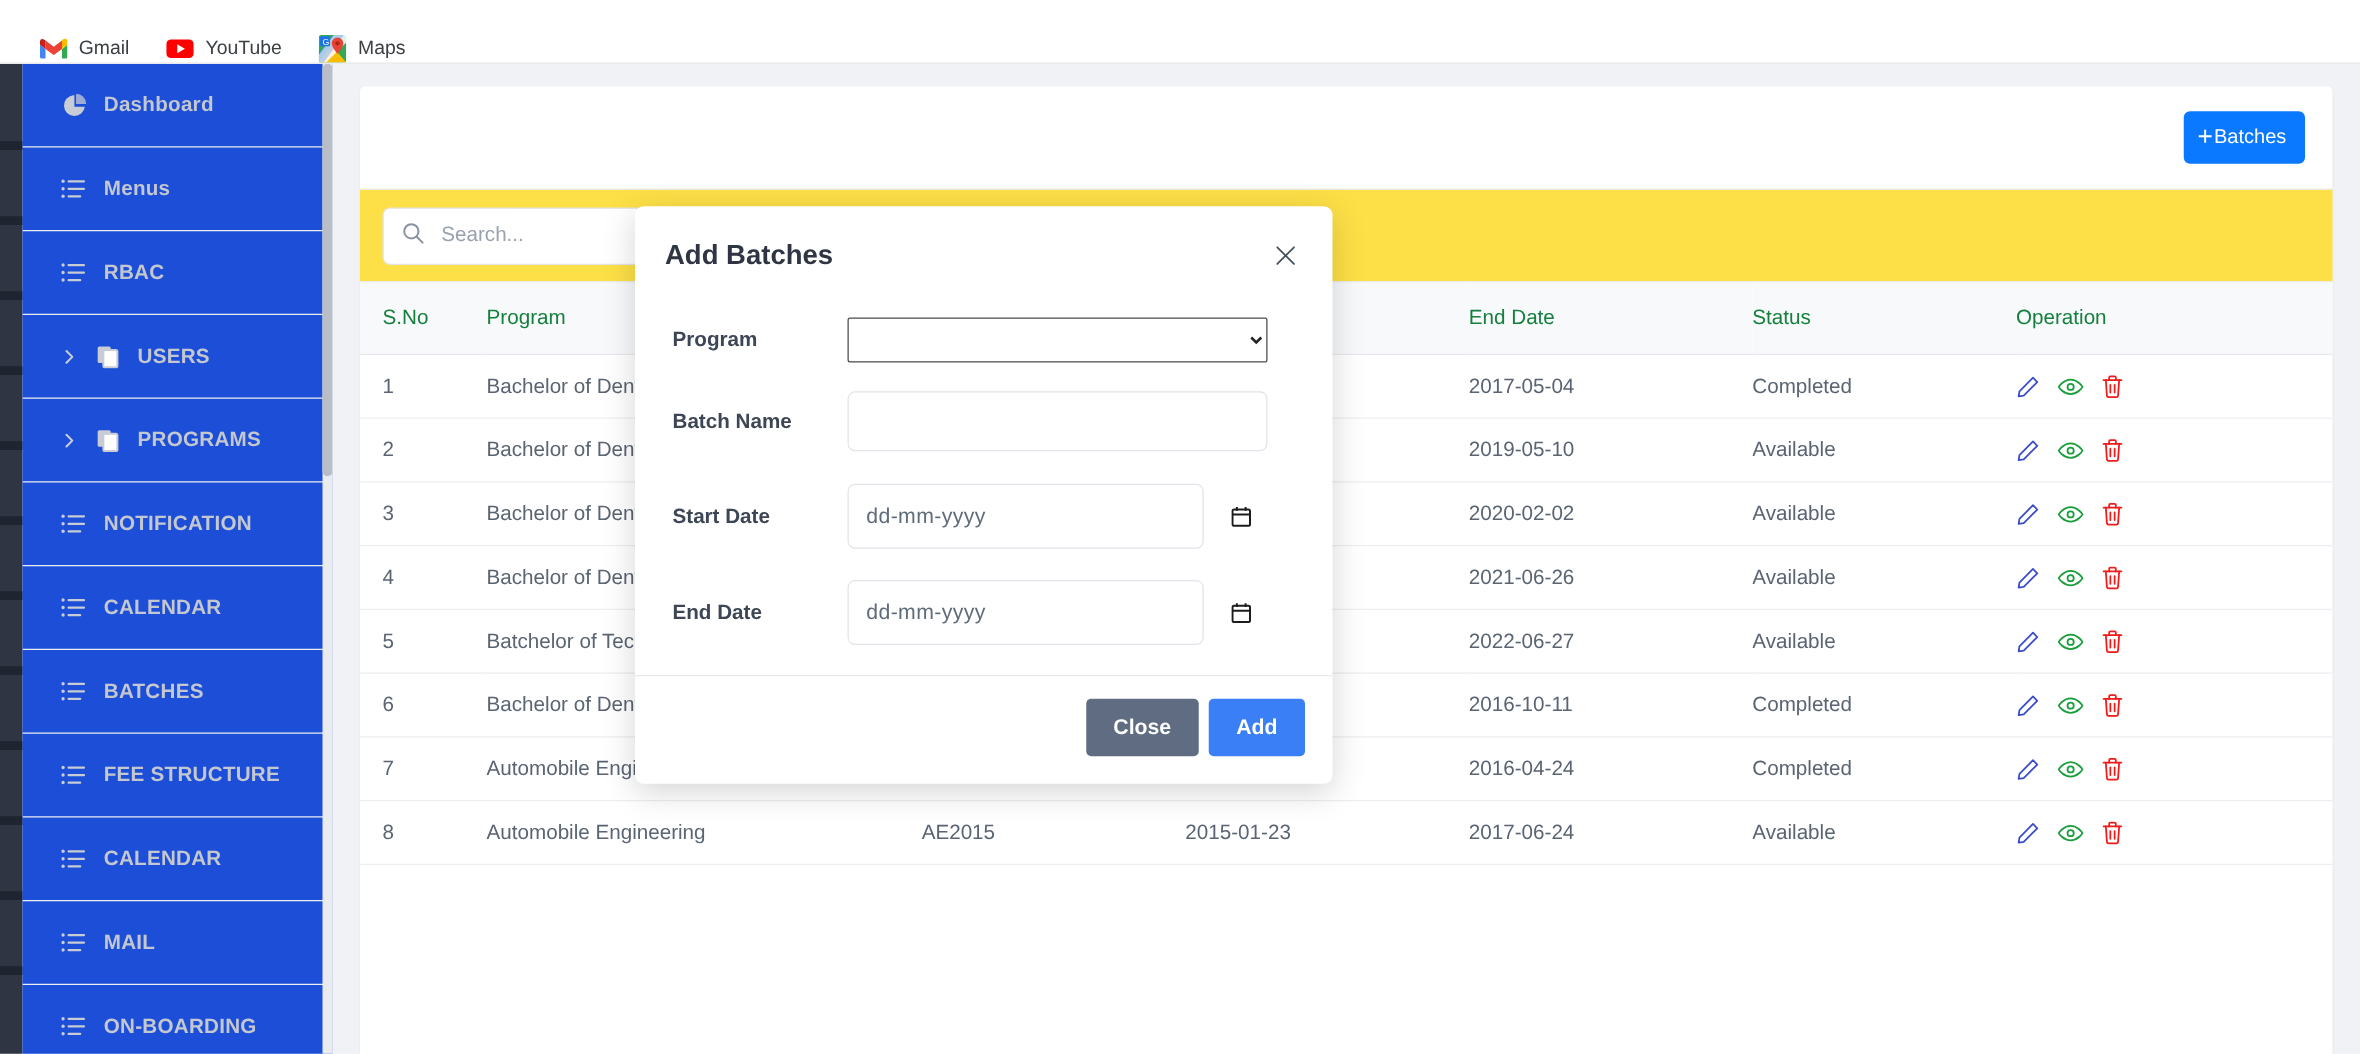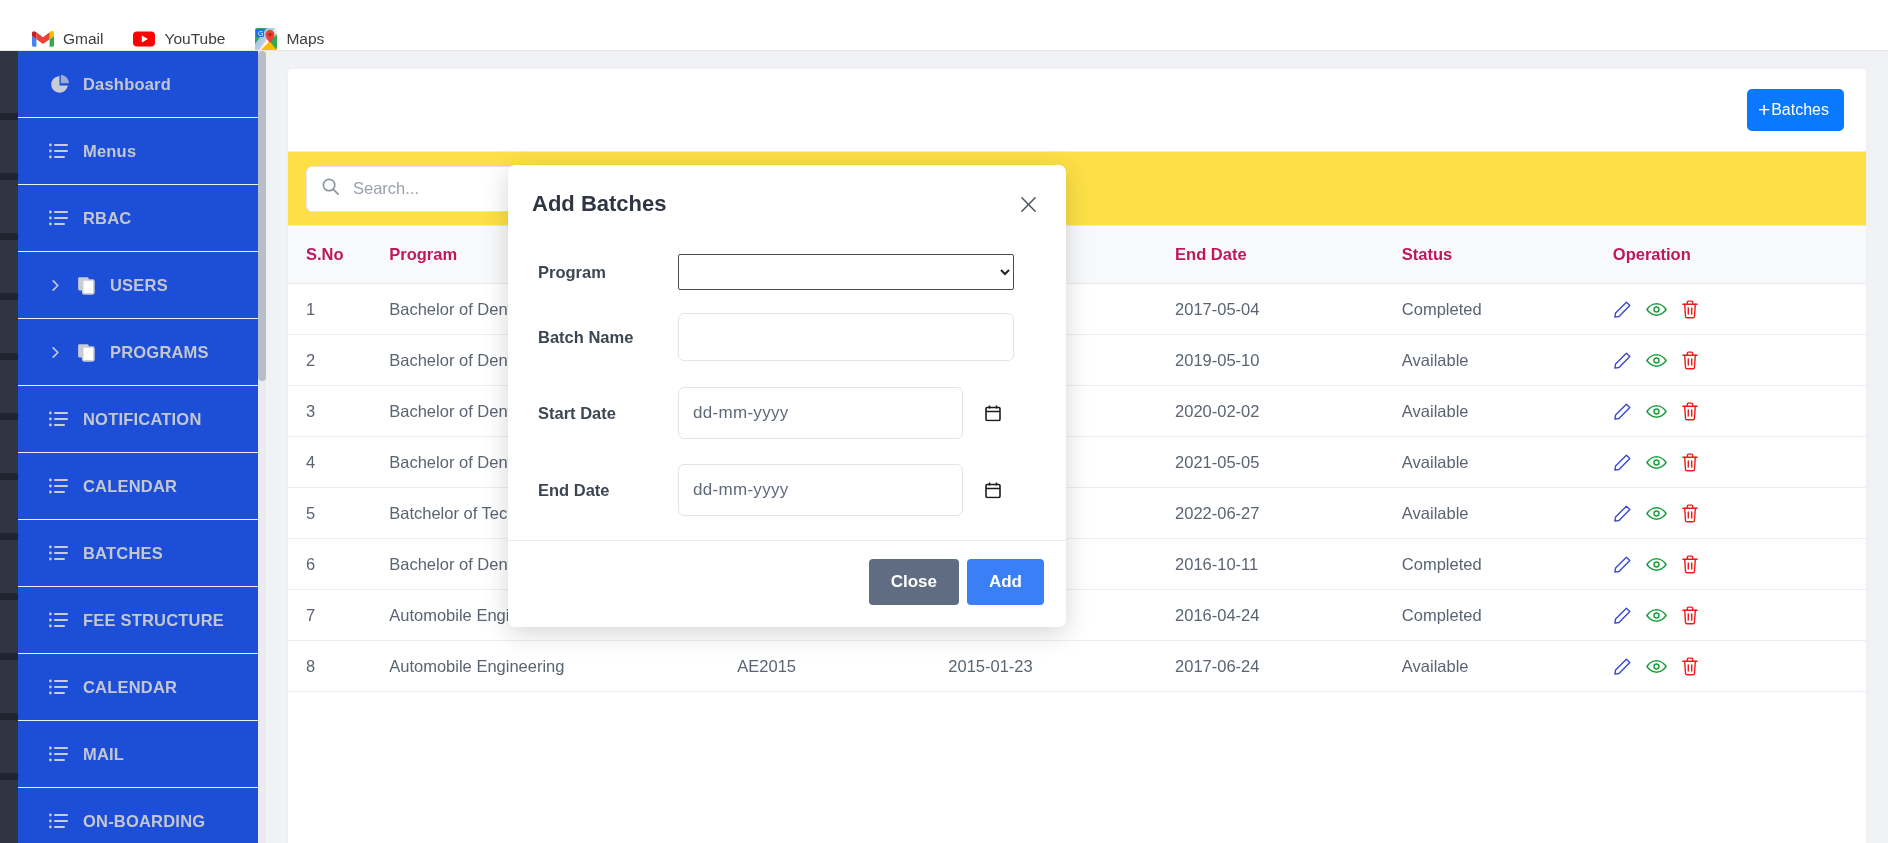--- a/index.html
+++ b/index.html
@@ -127,22 +127,22 @@
     background: transparent;
   }
   .search-box input::placeholder { color: #9aa2ad; }
 
   
   table { width: 100%; border-collapse: collapse; table-layout: fixed; }
   thead tr { background: #f8f9fb; }
   th {
     text-align: left;
     font-size: 16.5px;
-    font-weight: 700;
-    color: #be185d;
+    font-weight: 400;
+    color: #15803d;
     padding: 18px 0 18px 0;
     border-top: 1px solid #e8eaee;
     border-bottom: 1px solid #e8eaee;
     height: 58px;
   }
   td {
     font-size: 16.5px;
     color: #5a6472;
     padding: 0;
     height: 51px;
@@ -586,21 +586,21 @@
                     </svg>
                   </span>
                 </div>
               </td>
             </tr>
             <tr>
               <td class="c-sno">4</td>
               <td class="c-prog">Bachelor of Dental Surgery</td>
               <td class="c-batch">BDS2017</td>
               <td class="c-start">2017-06-05</td>
-              <td class="c-end">2021-05-05</td>
+              <td class="c-end">2021-06-26</td>
               <td class="c-stat">Available</td>
               <td class="c-op">
                 <div class="ops">
                   <span class="op-ico">
                     <svg width="19" height="19" viewBox="0 0 20 20" fill="none" stroke="#3b4cca" stroke-width="1.5" stroke-linejoin="round">
                       <path d="M14.1 2.3l3.6 3.6L6.3 17.3 2 18l.7-4.3L14.1 2.3z"></path>
                     </svg>
                   </span>
                   <span class="op-ico">
                     <svg width="21" height="19" viewBox="0 0 22 16" fill="none" stroke="#1a9e3c" stroke-width="1.5">

